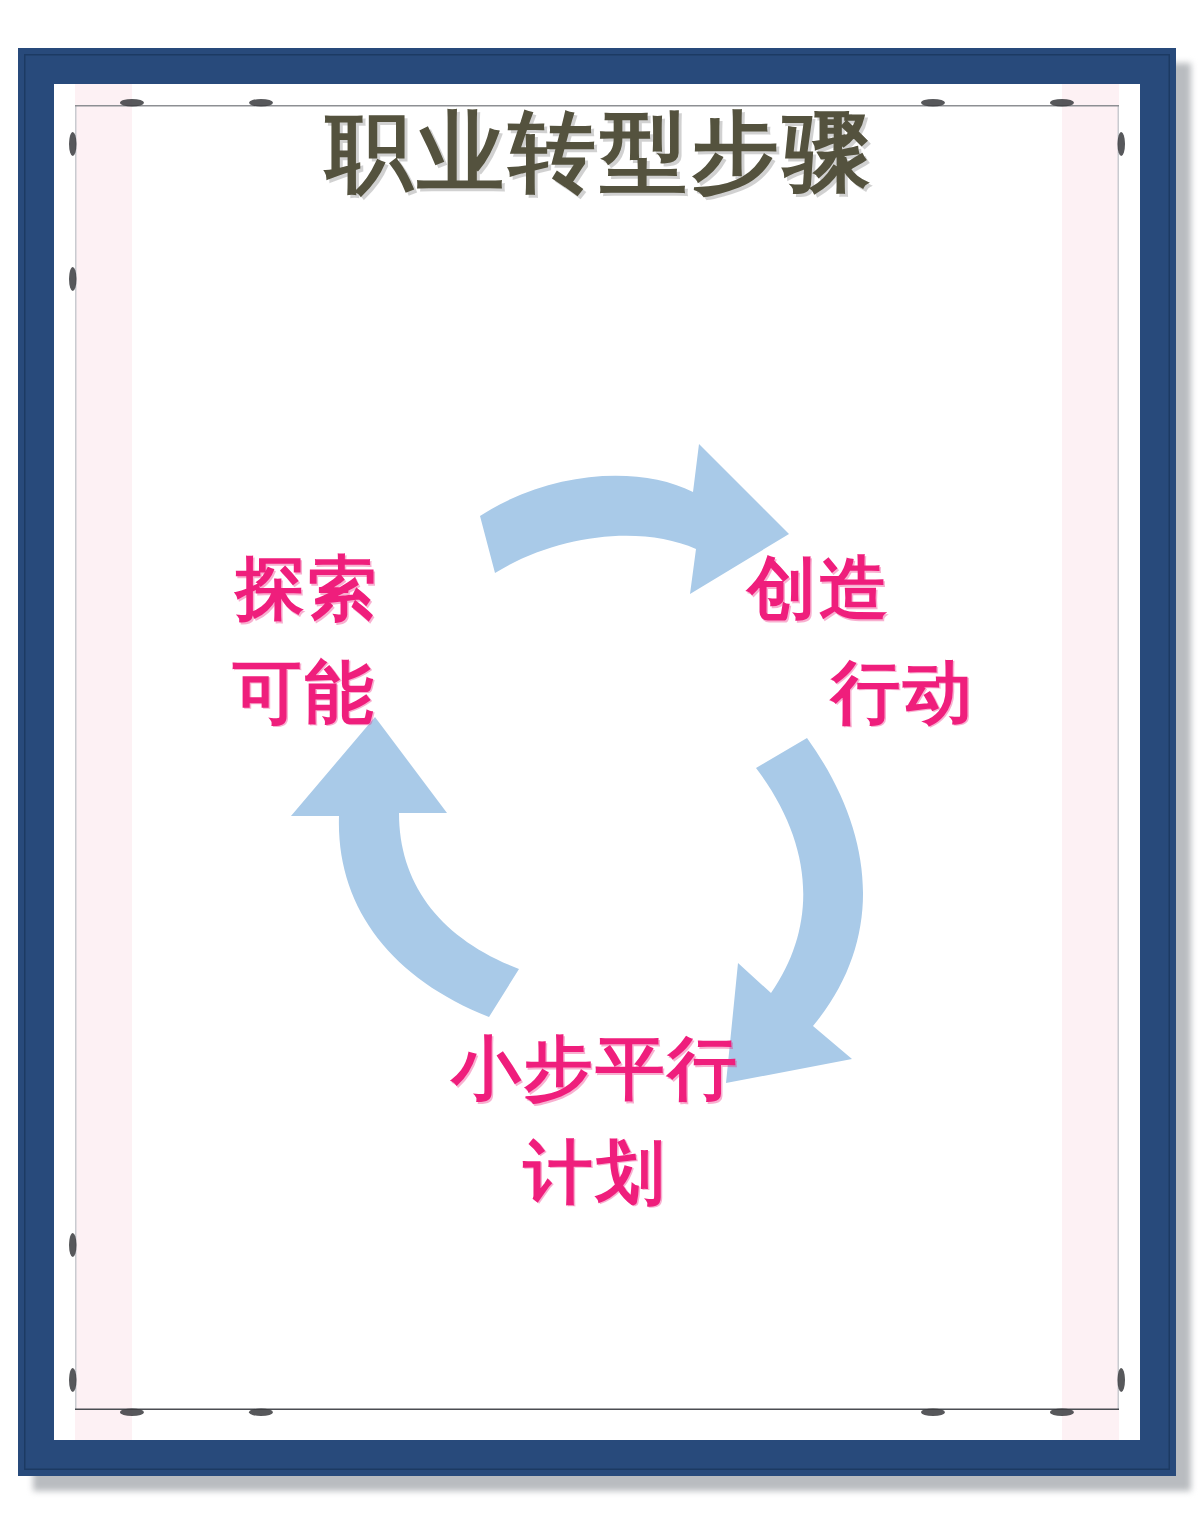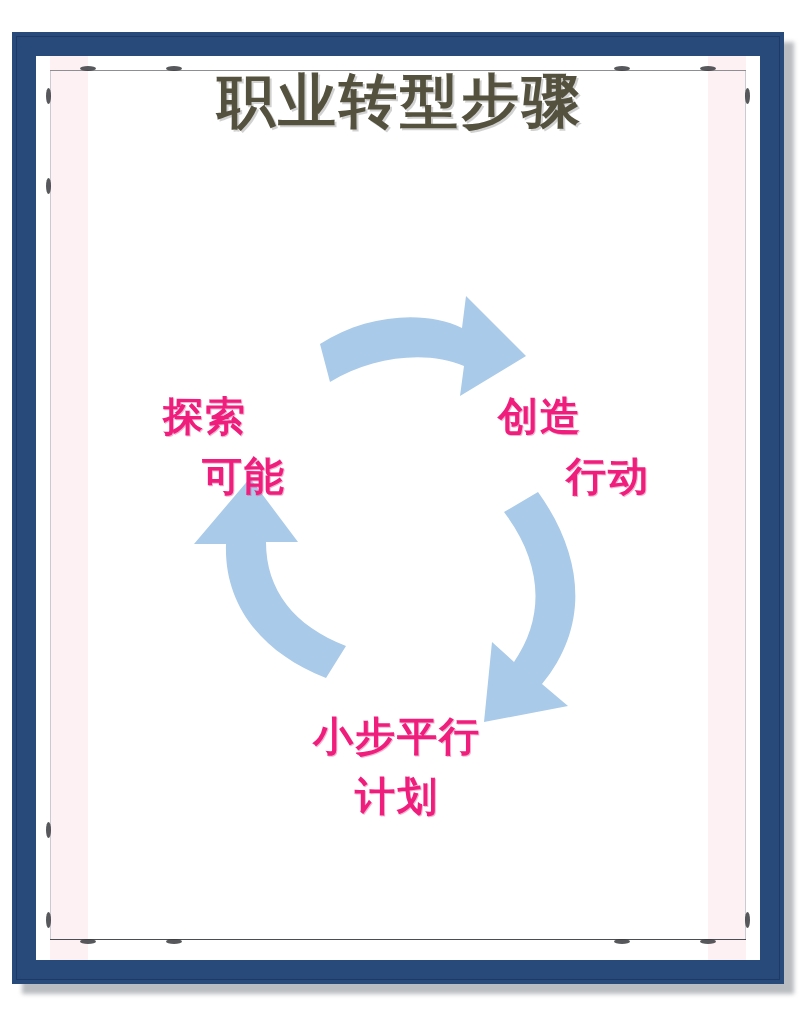--- a/index.html
+++ b/index.html
@@ -131,37 +131,36 @@
     width: 724px;
     height: 904px;
   }
   .cycle svg { display: block; width: 100%; height: 100%; }
 
   
   .stage-label {
     position: absolute;
     color: #ef1e7c;
     font-weight: 700;
-    font-size: 40px;
+    font-size: 46px;
     line-height: 1.5;
     letter-spacing: 2px;
     white-space: nowrap;
     text-shadow: 1px 1px 0 rgba(236,30,121,.35);
-    margin-top: 28px;
   }
   .stage-label .l2 { display: block; }
 
   
   .stage-explore {
     left: 120px;
     top: 358px;
     width: 170px;
     text-align: center;
   }
-  .stage-explore .l2 { text-align: right; padding-right: 4px; }
+  .stage-explore .l2 { padding-right: 4px; }
 
   
   .stage-create {
     left: 498px;
     top: 358px;
     width: 170px;
     text-align: left;
   }
   .stage-create .l2 { text-align: right; padding-right: 18px; }
 

